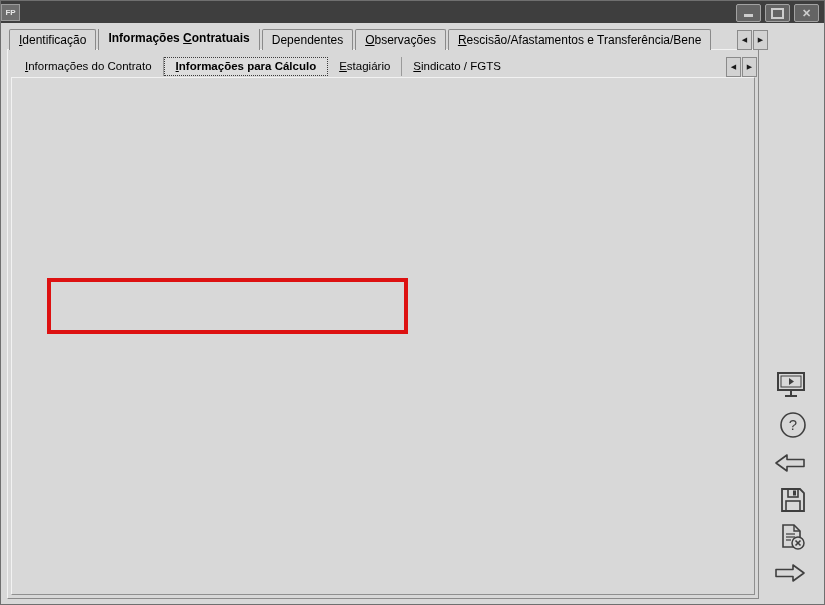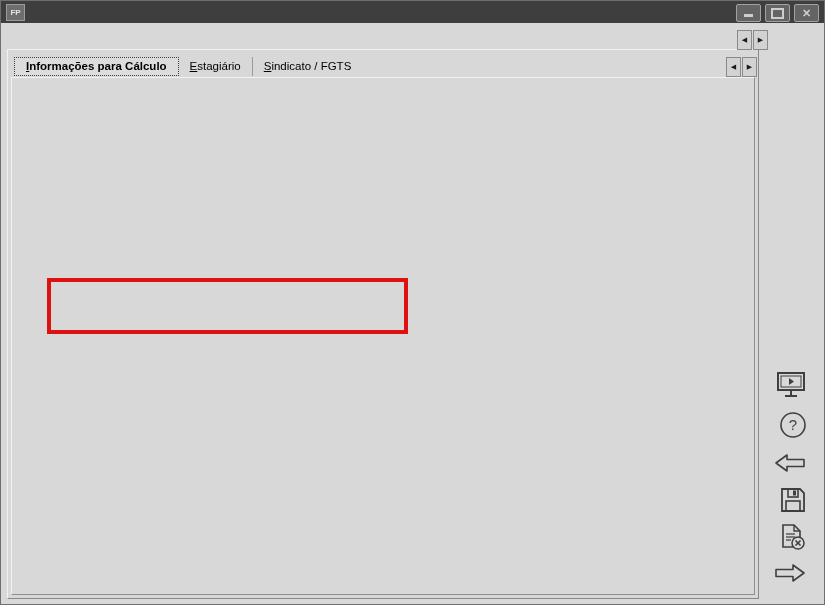--- a/index.html
+++ b/index.html
@@ -2,21 +2,21 @@
 <html><head>
 <meta charset="utf-8">
 <style>
   html,body{margin:0;padding:0;background:#9a9a9a;}
   .win{position:relative;width:825px;height:605px;background:#d8d8d8;
        font-family:"Liberation Sans",sans-serif;font-size:11.5px;color:#000;
        overflow:hidden;box-sizing:border-box;border:1px solid #6f6f6f;}
   .abs{position:absolute;box-sizing:border-box;}
 
   
-  .titlebar{left:0;top:0;width:100%;height:22px;background:#3e3e3e;display:flex;align-items:center;gap:6px;padding-left:5px;}
+  .titlebar{left:0;top:0;width:100%;height:22px;background:#3e3e3e;display:flex;align-items:center;gap:6px;}
   .fp-icon{width:17px;height:15px;background:#6e6e6e;border:1px solid #9b9b9b;color:#e6e6e6;
            font-size:8px;font-weight:bold;display:flex;align-items:center;justify-content:center;flex:0 0 auto;}
   .title-text{color:#ffffff;font-size:12.5px;white-space:nowrap;}
   .win-btns{position:absolute;right:5px;top:3px;display:flex;gap:4px;}
   .win-btn{width:23px;height:16px;background:#646464;border:1px solid #a2a2a2;border-radius:2px;
            display:flex;align-items:center;justify-content:center;color:#cdcdcd;}
   .glyph-min{width:9px;height:3px;background:#cdcdcd;margin-top:5px;}
   .glyph-max{width:9px;height:7px;border:2px solid #cdcdcd;}
   .glyph-x{font-size:11px;font-weight:bold;line-height:1;}
 
@@ -86,30 +86,38 @@
       </span>
     <span class="win-btn">
         <span class="glyph-max"></span>
       </span>
     <span class="win-btn">
         <span class="glyph-x">✕</span>
       </span>
   </div>
 
   
+  <div class="abs tabs1wrap">
+    <span class="tab1"><u>I</u>dentificação</span>
+    <span class="tab1 sel">Informações <u>C</u>ontratuais</span>
+    <span class="tab1">Dependentes</span>
+    <span class="tab1"><u>O</u>bservações</span>
+    <span class="tab1"><u>R</u>escisão/Afastamentos e Transferência/Bene</span>
+  </div>
   <div class="abs spinpair" style="left:735px;top:29px;">
     <span class="sp">◀</span>
     <span class="sp">▶</span>
   </div>
 
   <div class="abs page1"></div>
   <div class="abs page2"></div>
 
   
   <div class="abs tabs2wrap">
+    <span class="tab2"><u>I</u>nformações do Contrato</span>
     <span class="tab2 sel"><u>I</u>nformações para Cálculo</span>
     <span class="tab2"><u>E</u>stagiário</span>
     <span class="tab2"><u>S</u>indicato / FGTS</span>
 
   </div>
   <div class="abs spinpair" style="left:724px;top:56px;">
     <span class="sp">◀</span>
     <span class="sp">▶</span>
   </div>
 

